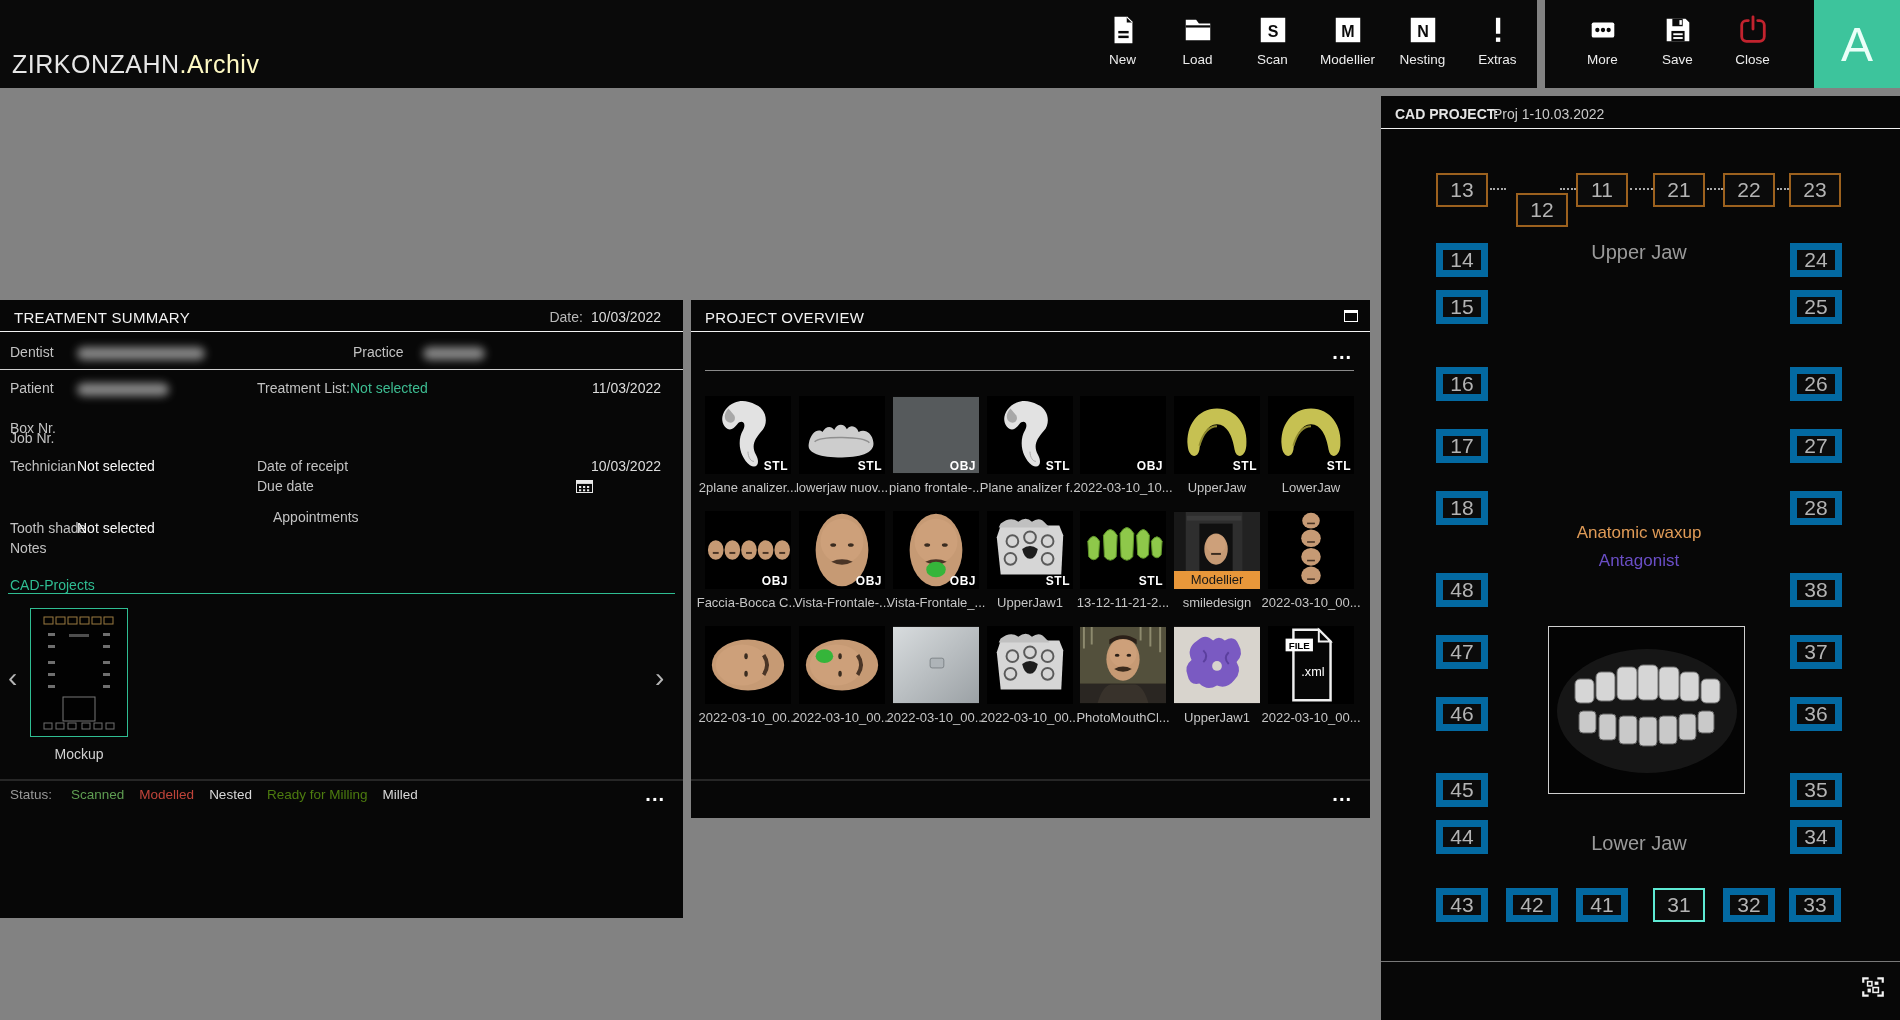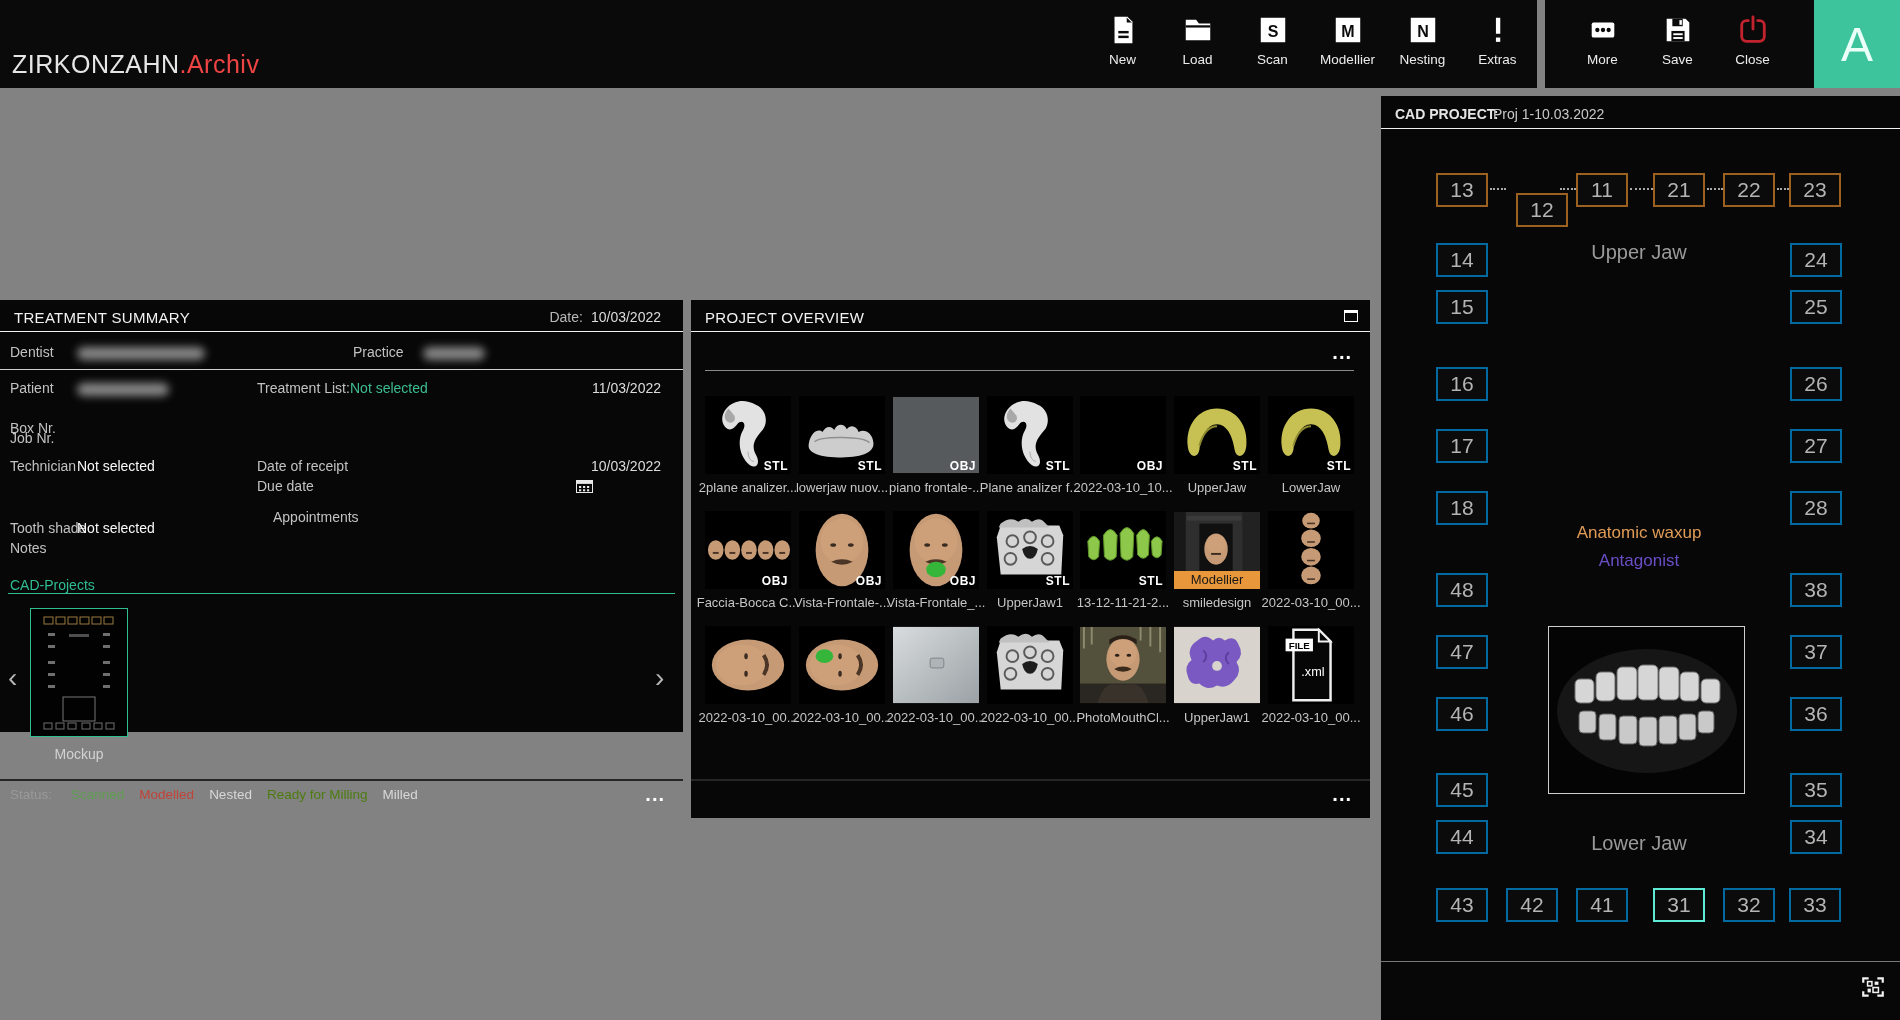--- a/index.html
+++ b/index.html
@@ -5,32 +5,32 @@
 <style>
   * { margin:0; padding:0; box-sizing:border-box; }
   body { background:#6e6e6e; font-family:"Liberation Sans", sans-serif; }
   .stage { position:relative; width:1900px; height:1020px; background:#828282; overflow:hidden; }
 
   
   .topbar { position:absolute; top:0; height:88px; background:#0a0a0a; }
   #topbar-main { left:0; width:1537px; }
   #topbar-right { left:1545px; width:269px; }
   .brand { position:absolute; left:12px; bottom:9px; font-size:25px; letter-spacing:0.5px; color:#e6e6e6; white-space:nowrap; }
-  .brand .suffix { color:#ef4444; }
+  .brand .suffix { color:#fef9c3; }
   .tb-group { position:absolute; top:0; height:88px; display:flex; }
   #tb-group-1 { left:1085px; }
   #tb-group-2 { left:1565px; }
   .tb-item { width:75px; height:88px; display:flex; flex-direction:column; align-items:center; padding-top:13px; background:transparent; border:none; cursor:pointer; }
   .tb-icon { width:34px; height:34px; display:flex; align-items:center; justify-content:center; }
   .tb-label { margin-top:5px; font-size:13.5px; color:#ececec; }
   .profile-tile { position:absolute; left:1814px; top:0; width:86px; height:88px; background:#3dc49c; color:#eafff8; display:flex; align-items:center; justify-content:center; font-size:48px; font-weight:300; border:none; cursor:pointer; }
 
   
   .panel { position:absolute; background:#070707; }
-  #treatment-panel { left:0; top:300px; width:683px; height:432px; }
+  #treatment-panel { left:0; top:300px; width:683px; height:618px; }
   #overview-panel  { left:691px; top:300px; width:679px; height:518px; }
   #cad-panel       { left:1381px; top:96px; width:519px; height:924px; }
 
   .hline { position:absolute; height:1px; background:#f2f2f2; }
   .pane-title { position:absolute; left:14px; top:9px; font-size:15px; color:#f2f2f2; letter-spacing:0.3px; }
   .more-btn { position:absolute; right:18px; top:484px; color:#fff; font-size:20px; font-weight:bold; letter-spacing:1px; background:none; border:none; cursor:pointer; line-height:20px; }
 
   
   .f-lbl { position:absolute; font-size:14px; color:#c2c2c2; white-space:nowrap; }
   .f-val { position:absolute; font-size:14px; color:#fafafa; white-space:nowrap; }
@@ -63,21 +63,21 @@
   .cell { position:absolute; width:94px; height:108px; cursor:pointer; }
   .thumbbox { position:absolute; left:4px; top:2px; width:86px; height:78px; background:#000; overflow:hidden; }
   .thumbbox svg { display:block; width:100%; height:100%; }
   .badge { position:absolute; right:3px; bottom:1px; color:#fff; font-size:12px; font-weight:bold; letter-spacing:0.5px; }
   .badge-modellier { position:absolute; left:0; right:0; bottom:0; height:18px; background:#e8973a; color:#181818; font-size:13px; text-align:center; line-height:18px; }
   .cap { position:absolute; left:-7px; right:-7px; top:86px; text-align:center; font-size:13px; color:#c6c6c6; white-space:nowrap; overflow:hidden; }
 
   
   .cadp-head-title { position:absolute; left:14px; top:10px; font-size:14px; font-weight:bold; color:#e5e5e5; }
   .cadp-head-name  { position:absolute; left:112px; top:10px; font-size:14px; color:#c9c9c9; }
-  .tooth { position:absolute; width:52px; height:34px; border:2px solid #0369a1; color:#b4b4b4; font-size:21px; display:flex; align-items:center; justify-content:center; background:rgba(255,255,255,0.02); cursor:pointer; }
+  .tooth { position:absolute; width:52px; height:34px; border:7px solid #0369a1; color:#b4b4b4; font-size:21px; display:flex; align-items:center; justify-content:center; background:rgba(255,255,255,0.02); cursor:pointer; }
   .tooth.t-orange { border:2px solid #9c611e; }
   .tooth.t-purple { border:2px solid #5eead4; }
   .dots { position:absolute; border-top:2px dotted #a8a8a8; }
   .jaw-label { position:absolute; left:105px; width:306px; text-align:center; font-size:20px; color:#9a9a9a; }
   .legend-item { position:absolute; left:85px; width:346px; text-align:center; font-size:17px; }
   .jaw-imgbox { position:absolute; left:167px; top:530px; width:197px; height:168px; border:1px solid #cfcfcf; background:#040404; }
   .qr-btn { position:absolute; right:14px; top:878px; background:none; border:none; cursor:pointer; padding:0; }
 </style>
 </head>
 <body>

